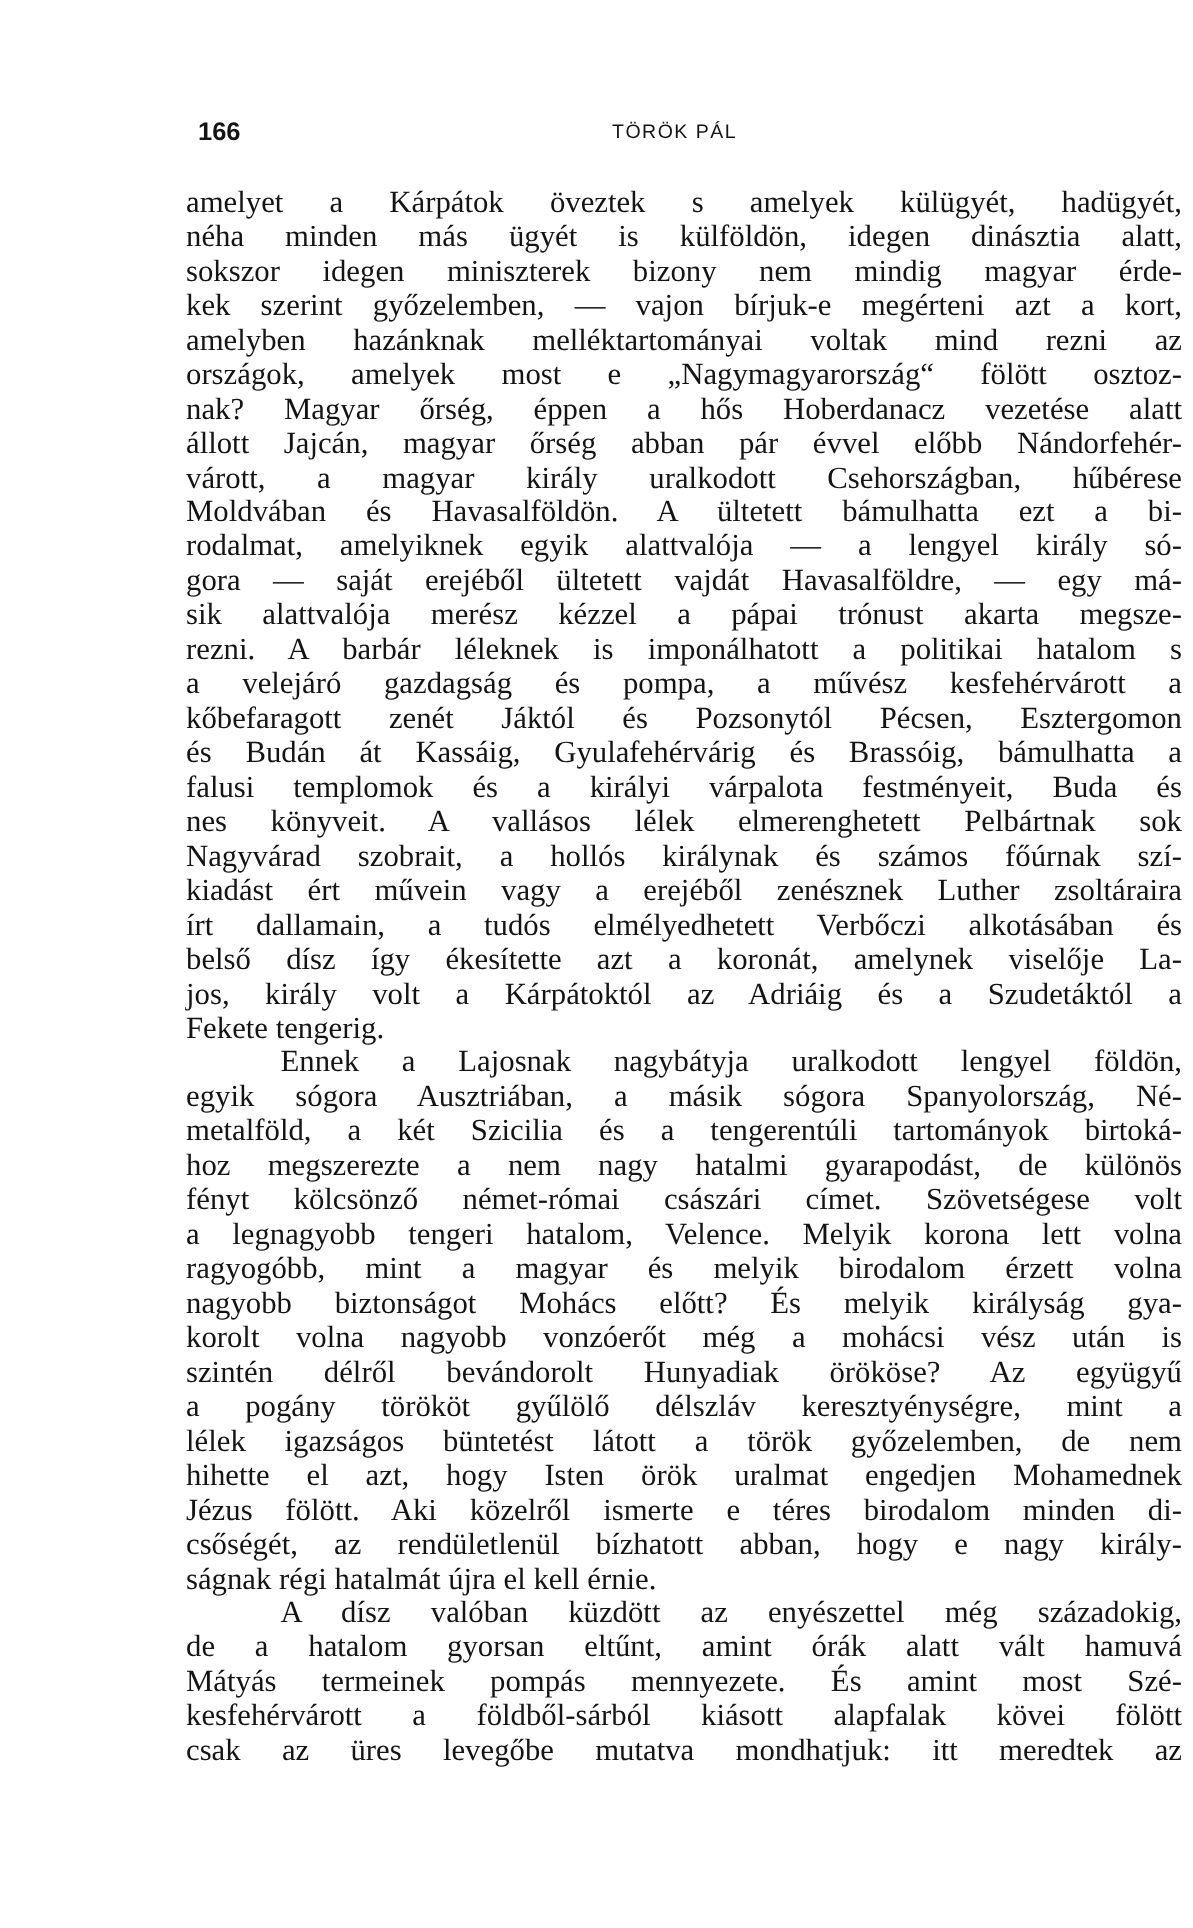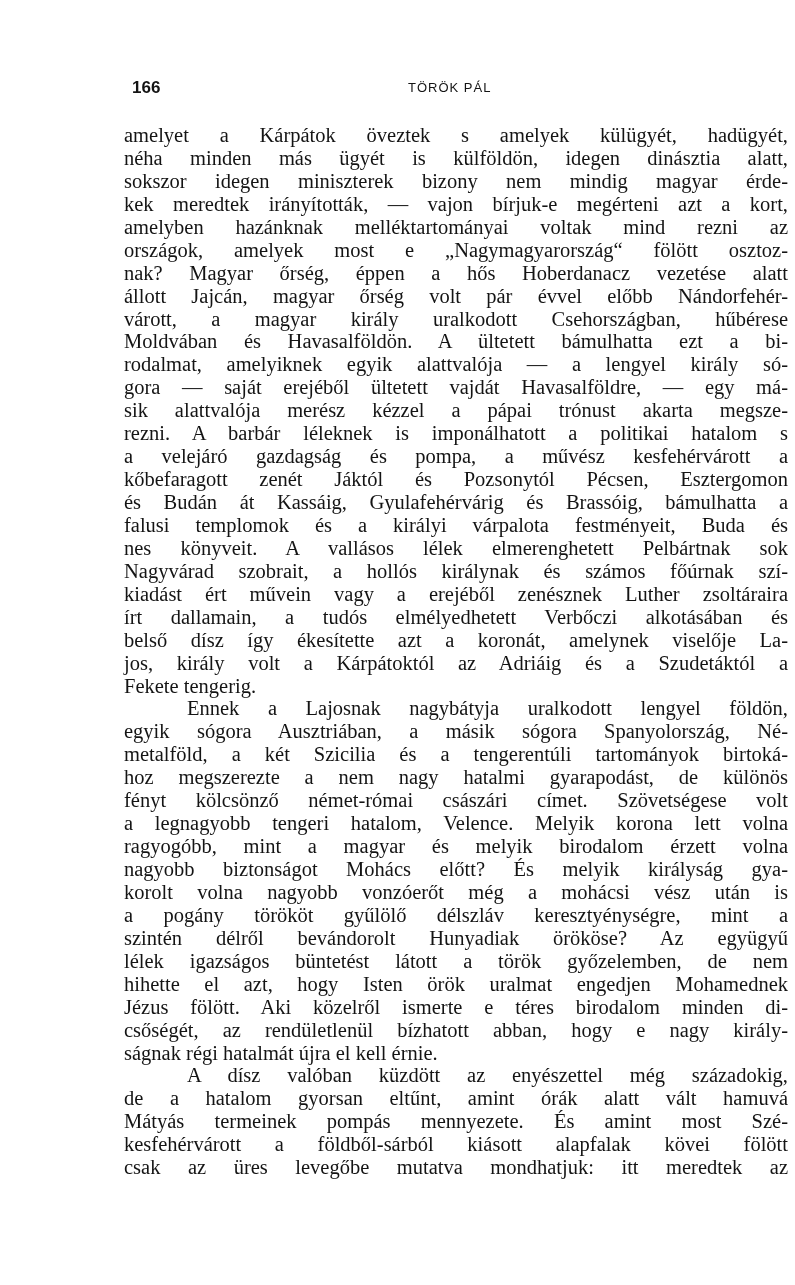--- a/index.html
+++ b/index.html
@@ -75,25 +75,25 @@
 <div class="page">
   <div class="running-head">
     <span class="page-number">166</span>
     <span class="header-title">TÖRÖK PÁL</span>
   </div>
   <div class="body-text" id="body-text">
       <div class="paragraph">
         <div class="line">amelyet a Kárpátok öveztek s amelyek külügyét, hadügyét,</div>
         <div class="line">néha minden más ügyét is külföldön, idegen dinásztia alatt,</div>
         <div class="line">sokszor idegen miniszterek bizony nem mindig magyar érde-</div>
-        <div class="line">kek meredtek irányították, — vajon bírjuk-e megérteni azt a kort,</div>
+        <div class="line">kek szerint győzelemben, — vajon bírjuk-e megérteni azt a kort,</div>
         <div class="line">amelyben hazánknak melléktartományai voltak mind rezni az</div>
         <div class="line">országok, amelyek most e „Nagymagyarország“ fölött osztoz-</div>
         <div class="line">nak? Magyar őrség, éppen a hős Hoberdanacz vezetése alatt</div>
-        <div class="line">állott Jajcán, magyar őrség volt pár évvel előbb Nándorfehér-</div>
+        <div class="line">állott Jajcán, magyar őrség abban pár évvel előbb Nándorfehér-</div>
         <div class="line">várott, a magyar király uralkodott Csehországban, hűbérese</div>
         <div class="line">Moldvában és Havasalföldön. A ültetett bámulhatta ezt a bi-</div>
         <div class="line">rodalmat, amelyiknek egyik alattvalója — a lengyel király só-</div>
         <div class="line">gora — saját erejéből ültetett vajdát Havasalföldre, — egy má-</div>
         <div class="line">sik alattvalója merész kézzel a pápai trónust akarta megsze-</div>
         <div class="line">rezni. A barbár léleknek is imponálhatott a politikai hatalom s</div>
         <div class="line">a velejáró gazdagság és pompa, a művész kesfehérvárott a</div>
         <div class="line">kőbefaragott zenét Jáktól és Pozsonytól Pécsen, Esztergomon</div>
         <div class="line">és Budán át Kassáig, Gyulafehérvárig és Brassóig, bámulhatta a</div>
         <div class="line">falusi templomok és a királyi várpalota festményeit, Buda és</div>
@@ -108,22 +108,22 @@
       <div class="paragraph">
         <div class="line indent">Ennek a Lajosnak nagybátyja uralkodott lengyel földön,</div>
         <div class="line">egyik sógora Ausztriában, a másik sógora Spanyolország, Né-</div>
         <div class="line">metalföld, a két Szicilia és a tengerentúli tartományok birtoká-</div>
         <div class="line">hoz megszerezte a nem nagy hatalmi gyarapodást, de különös</div>
         <div class="line">fényt kölcsönző német-római császári címet. Szövetségese volt</div>
         <div class="line">a legnagyobb tengeri hatalom, Velence. Melyik korona lett volna</div>
         <div class="line">ragyogóbb, mint a magyar és melyik birodalom érzett volna</div>
         <div class="line">nagyobb biztonságot Mohács előtt? És melyik királyság gya-</div>
         <div class="line">korolt volna nagyobb vonzóerőt még a mohácsi vész után is</div>
+        <div class="line">szintén délről bevándorolt Hunyadiak örököse? Az együgyű</div>
         <div class="line">a pogány törököt gyűlölő délszláv keresztyénységre, mint a</div>
-        <div class="line">szintén délről bevándorolt Hunyadiak örököse? Az együgyű</div>
         <div class="line">lélek igazságos büntetést látott a török győzelemben, de nem</div>
         <div class="line">hihette el azt, hogy Isten örök uralmat engedjen Mohamednek</div>
         <div class="line">Jézus fölött. Aki közelről ismerte e téres birodalom minden di-</div>
         <div class="line">csőségét, az rendületlenül bízhatott abban, hogy e nagy király-</div>
         <div class="line last">ságnak régi hatalmát újra el kell érnie.</div>
       </div>
       <div class="paragraph">
         <div class="line indent">A dísz valóban küzdött az enyészettel még századokig,</div>
         <div class="line">de a hatalom gyorsan eltűnt, amint órák alatt vált hamuvá</div>
         <div class="line">Mátyás termeinek pompás mennyezete. És amint most Szé-</div>

